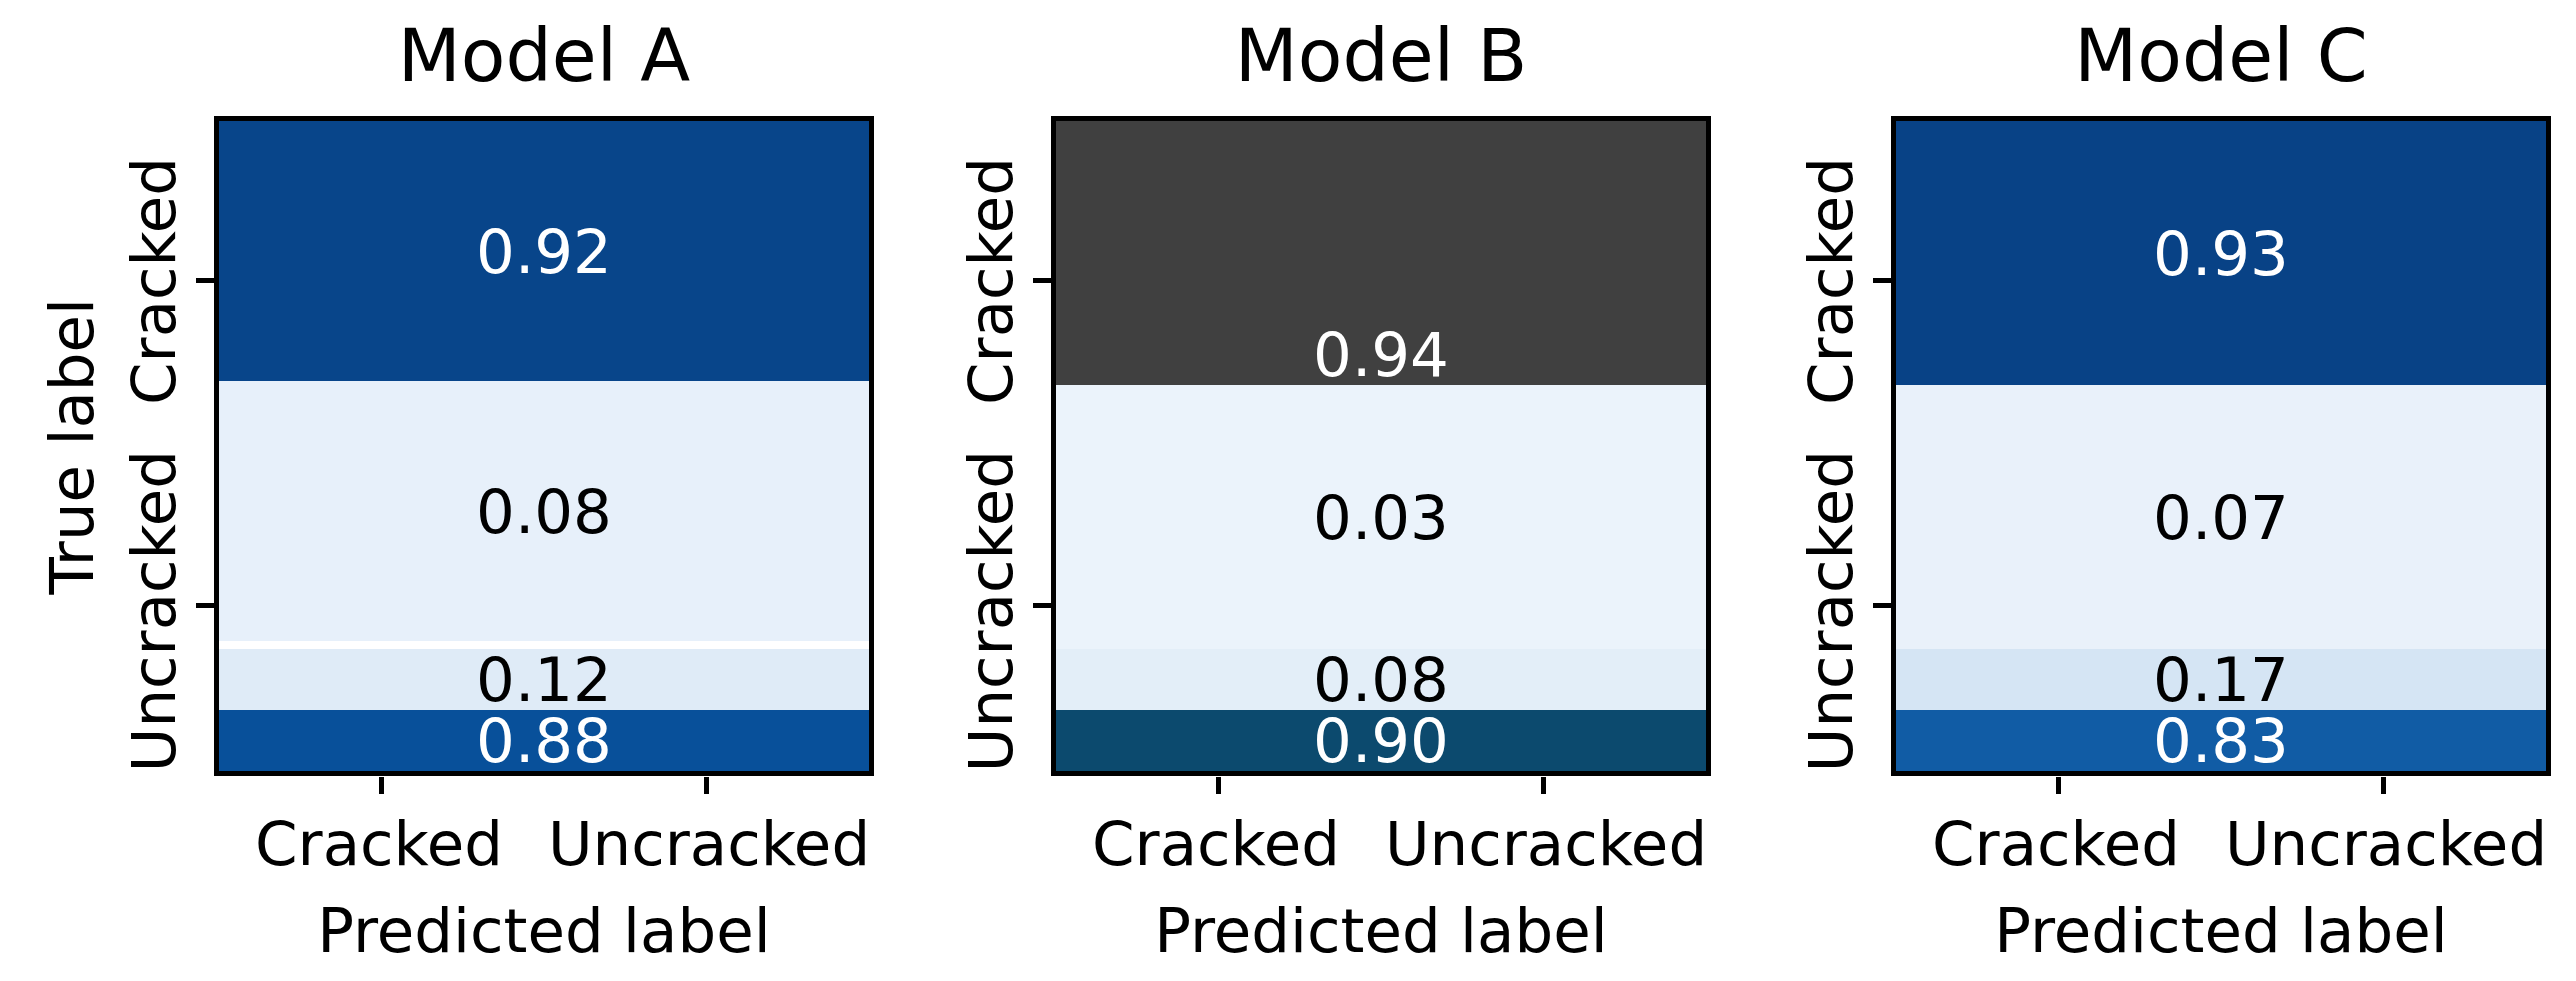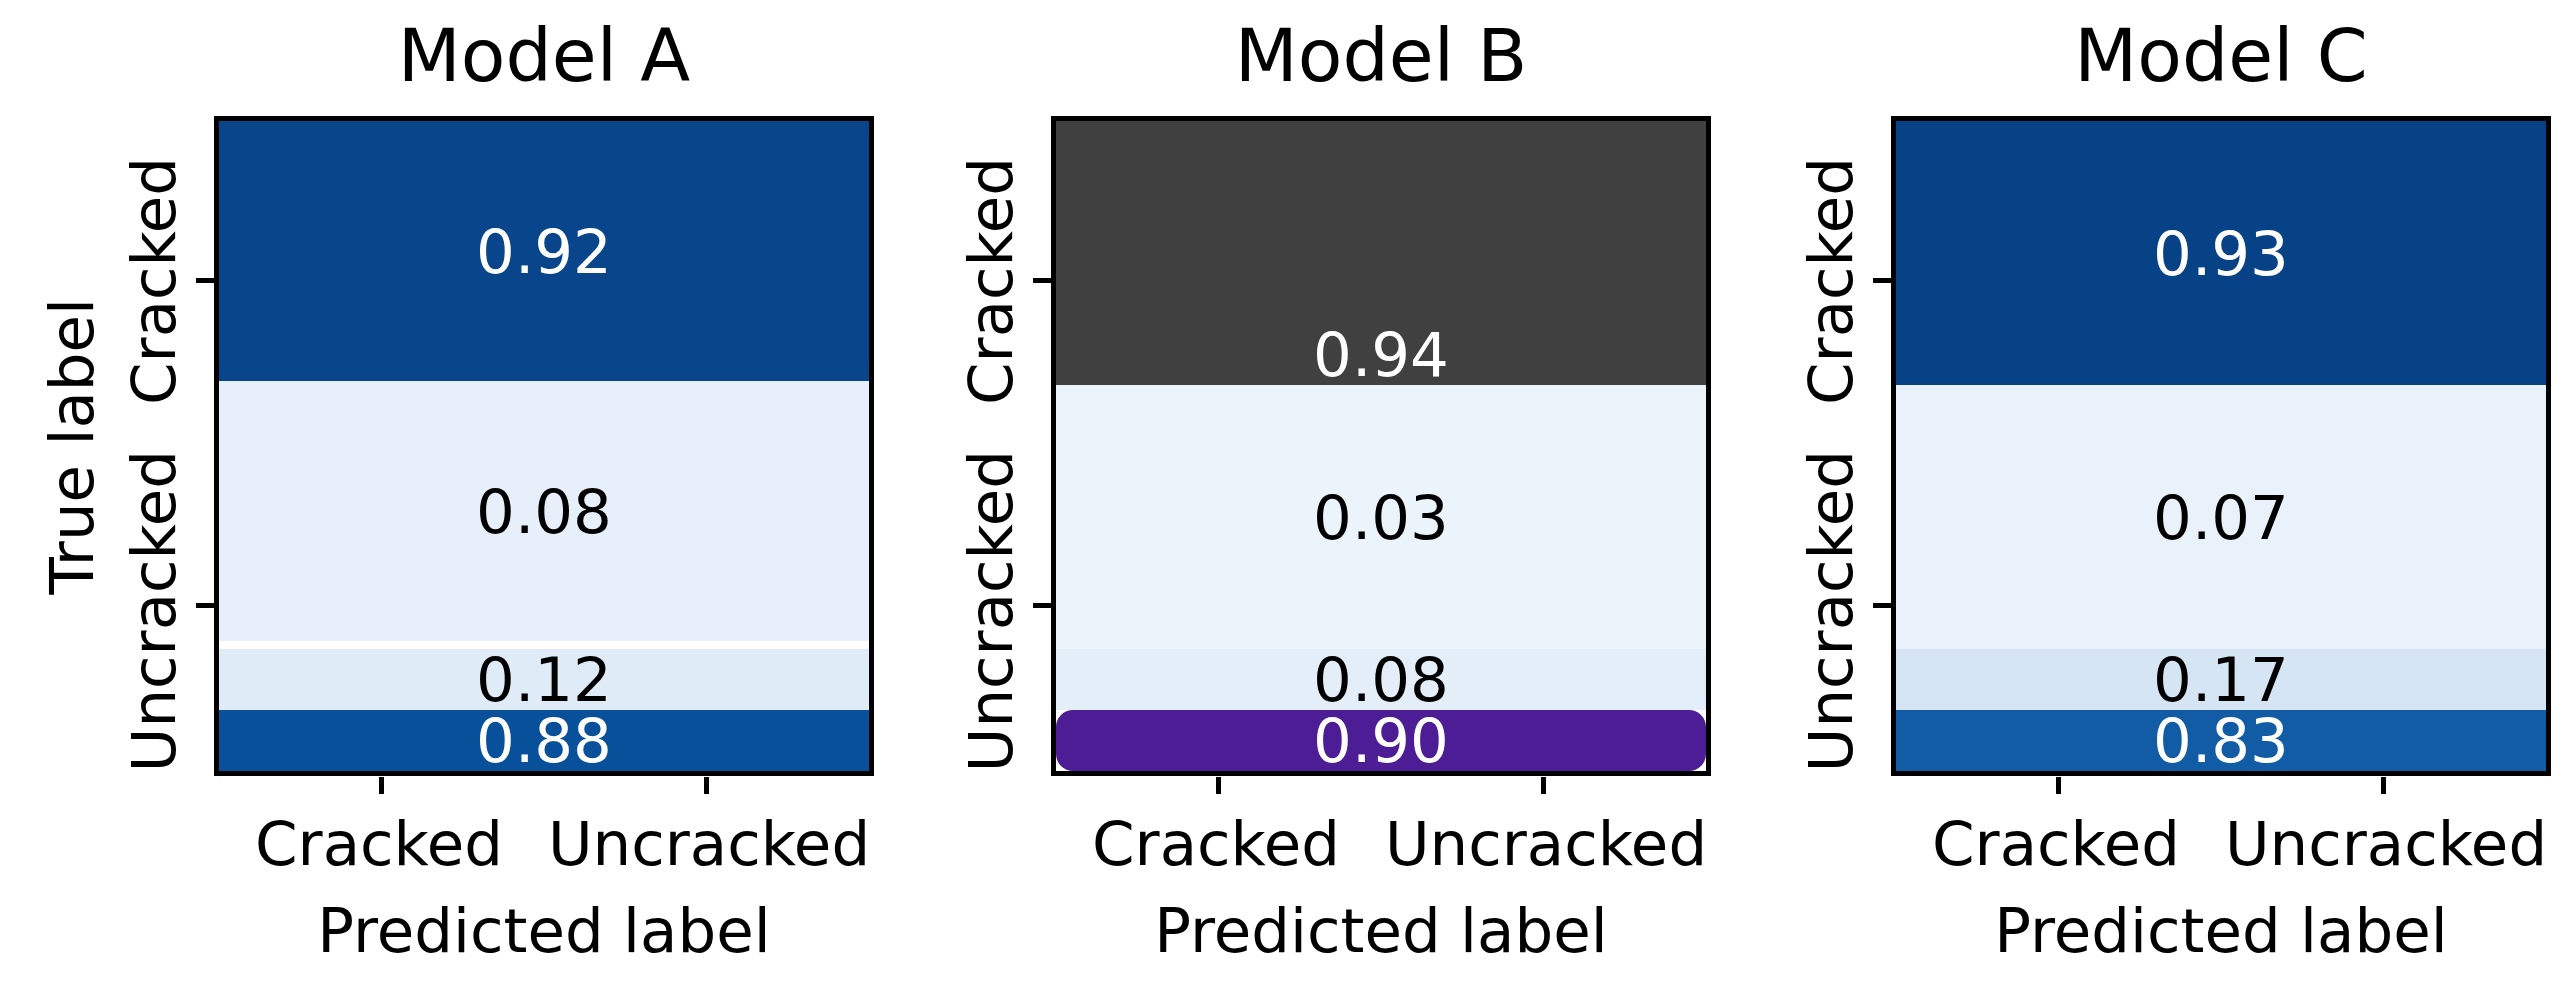--- a/index.html
+++ b/index.html
@@ -204,21 +204,21 @@
     <div class="matrix">
       <div class="cell" style="background-color: #404040; color: rgb(255, 255, 255); align-items: flex-end;">
         <span>0.94</span>
       </div>
       <div class="cell" style="background-color: rgb(235, 243, 251); color: rgb(0, 0, 0);">
         <span>0.03</span>
       </div>
       <div class="cell" style="background-color: rgb(227, 238, 248); color: rgb(0, 0, 0);">
         <span>0.08</span>
       </div>
-      <div class="cell" style="background-color: #4c1d95; color: rgb(255, 255, 255); border-radius: 17px;">
+      <div class="cell" style="background-color: #0c4a6e; color: rgb(255, 255, 255);">
         <span>0.90</span>
       </div>
       <div class="ytick t1"></div>
       <div class="ytick t2"></div>
       <div class="xtick t1"></div>
       <div class="xtick t2"></div>
     </div>
 
     <div class="xticks-row">
       <span class="xtick-label">Cracked</span>

